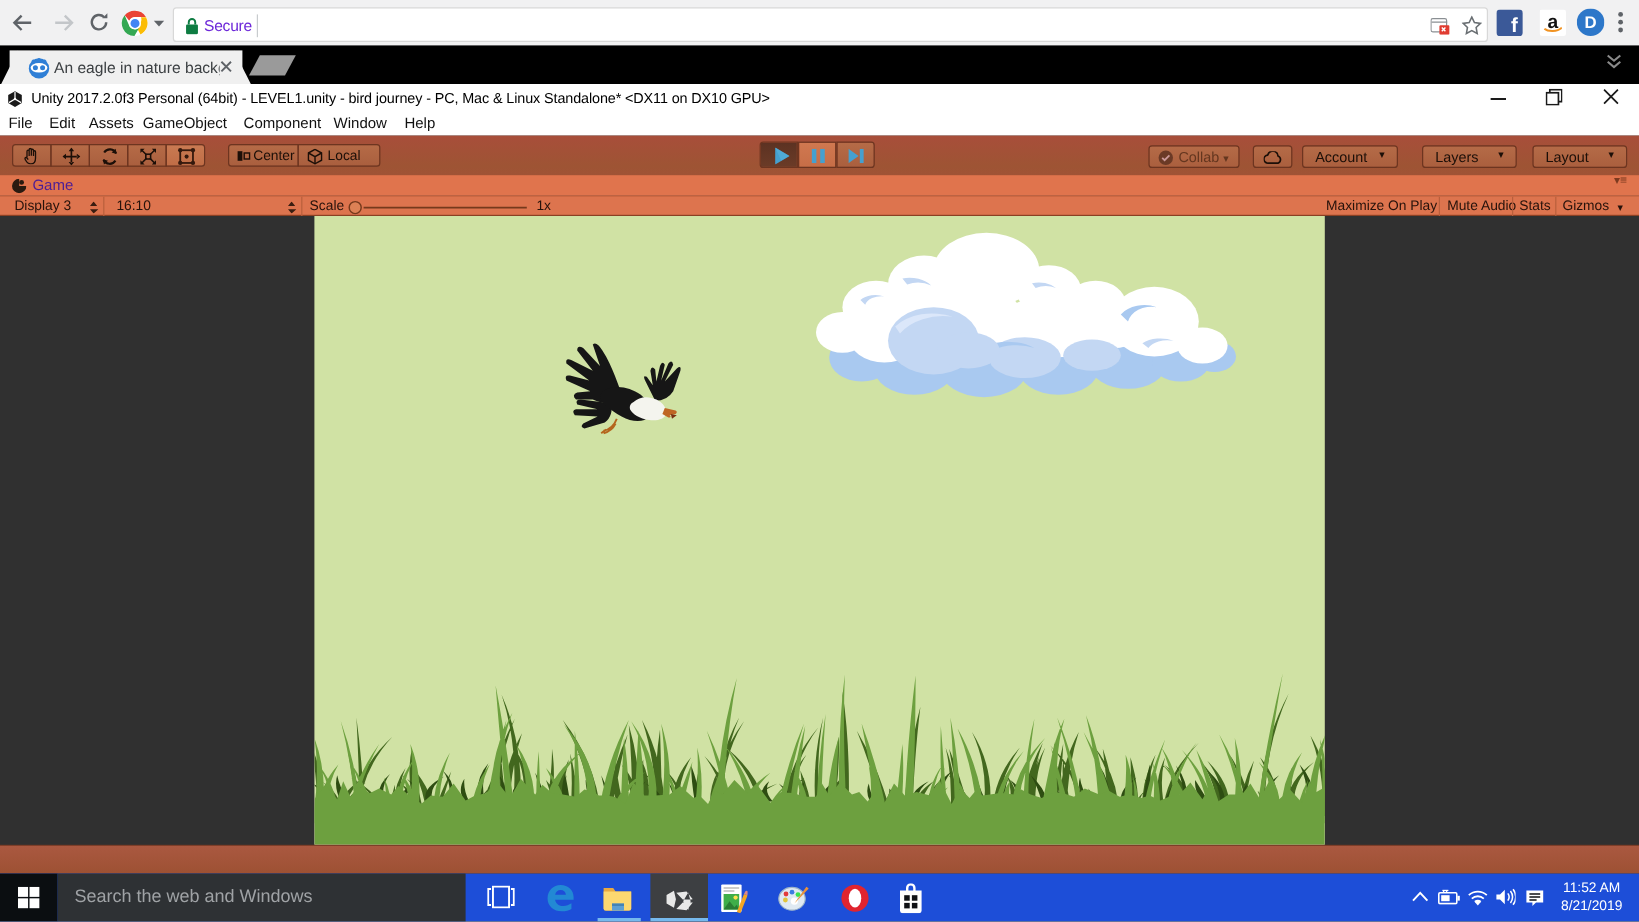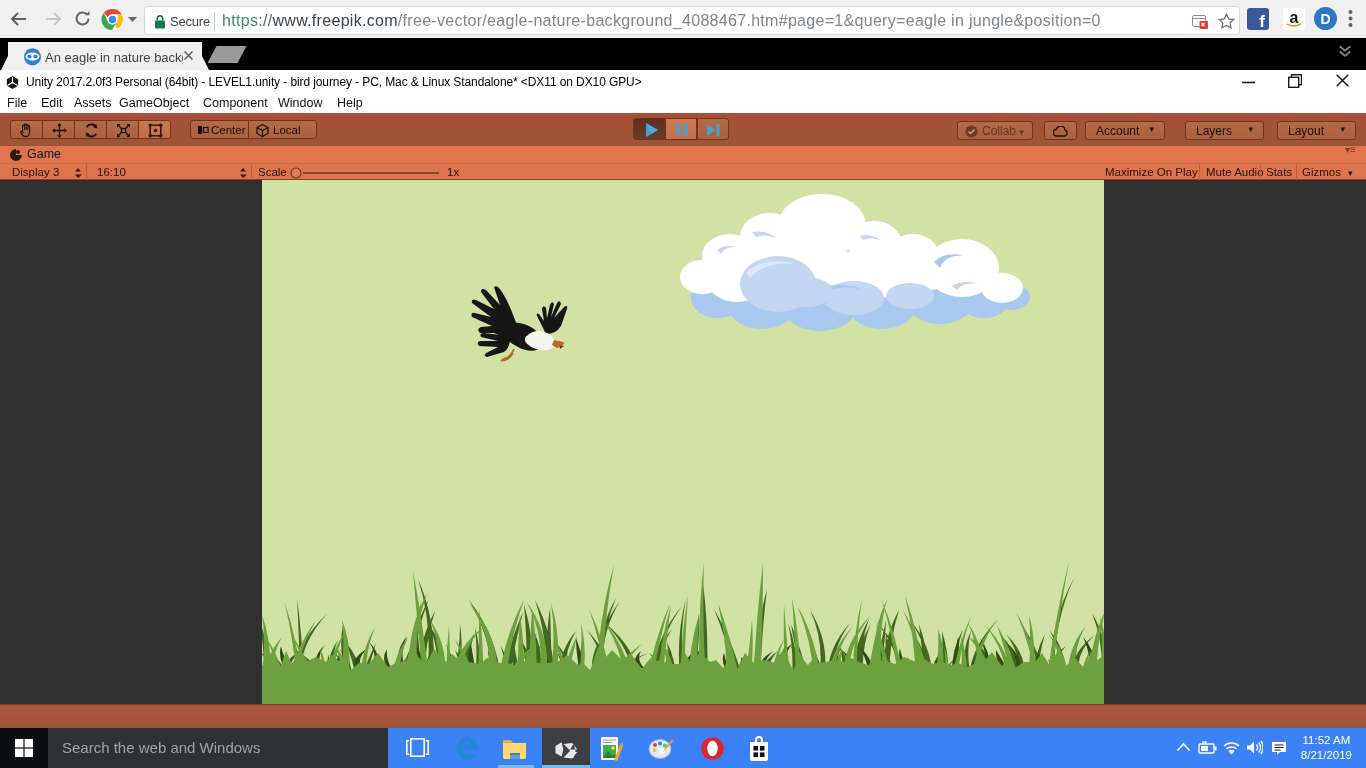--- a/index.html
+++ b/index.html
@@ -28,21 +28,21 @@
 #gtabrow { left:0; top:146px; width:1366px; height:17px; background:#e0744d; }
 #gctrl { left:0; top:163px; width:1366px; height:17px; background:#dd744e; border-top:1px solid #c96540; border-bottom:1px solid #8a4023; }
 .gtext { position:absolute; top:2px; font-size:11.5px; color:#26120b; }
 .gsep { position:absolute; top:0; width:1px; height:17px; background:#b95f3c; }
 
 #gamearea { left:0; top:180px; width:1366px; height:524px; background:#303030; }
 #viewport { position:absolute; left:262px; top:0; width:842px; height:524px; background:#d0e2a4; overflow:hidden; }
 
 #ustatus { left:0; top:704px; width:1366px; height:24px; background:linear-gradient(#aa5840,#9d5133); border-top:1px solid #7e3e28; }
 
-#taskbar { left:0; top:728px; width:1366px; height:40px; background:#3b82f6; }
+#taskbar { left:0; top:728px; width:1366px; height:40px; background:#1d4ed8; }
 #searchbox { position:absolute; left:48px; top:0; width:340px; height:40px; background:#2e3134; }
 #searchbox span { position:absolute; left:14px; top:11px; font-size:15px; color:#9fa2a5; }
 .tile { position:absolute; top:0; width:48px; height:40px; }
 .underline { position:absolute; bottom:0; height:3px; background:#76b9ed; }
 .trayicon { position:absolute; }
 #clock { position:absolute; right:14px; top:5px; text-align:center; color:#fff; font-size:11.5px; line-height:15px; }
 </style>
 </head>
 <body>
 <div id="stage">
@@ -66,23 +66,22 @@
     <circle cx="12" cy="12" r="4.6" fill="#4285f4" stroke="#fff" stroke-width="1.4"></circle>
   </svg>
   <svg class="abs" style="left:128px;top:17px" width="9" height="6" viewBox="0 0 9 6">
         <path d="M0 0l4.5 5L9 0z" fill="#5f6368"></path>
       </svg>
   <div id="omni" class="abs">
     <svg class="abs" style="left:10px;top:8px" width="10" height="13.5" viewBox="0 0 11 15">
           <rect x="0" y="6" width="11" height="9" rx="1" fill="#0e7c42"></rect>
           <path d="M2.5 6V4a3 3 0 0 1 6 0v2" stroke="#0e7c42" stroke-width="1.8" fill="none"></path>
         </svg>
-    <span class="abs" style="left:25px;top:7px;font-size:13px;color:#404040;letter-spacing:-0.2px">Secure</span>
+    <span class="abs" style="left:25px;top:7px;font-size:13px;color:#6d28d9;letter-spacing:-0.2px">Secure</span>
     <div class="abs" style="left:69px;top:5px;width:1px;height:19px;background:#c8cbce"></div>
-    <span class="abs omnitext" style="left:77px;top:5px;letter-spacing:0.3px"><span style="color:#3f8a6a">https</span><span style="color:#5c6468">://</span><span style="color:#39454e">www.freepik.com</span>/free-vector/eagle-nature-background_4088467.htm#page=1&amp;query=eagle in jungle&amp;position=0</span>
     <svg class="abs" style="left:1047px;top:8px" width="16" height="14" viewBox="0 0 16 14">
           <rect x="0.5" y="0.5" width="13" height="11" rx="1.5" fill="#fff" stroke="#8a8f93"></rect>
           <path d="M1 3.5h13" stroke="#8a8f93"></path>
           <rect x="7.5" y="6" width="8.5" height="8" fill="#e03c31" rx="1"></rect>
           <path d="M9.5 8l3 3m0-3l-3 3" stroke="#fff" stroke-width="1.2"></path>
         </svg>
     <svg class="abs" style="left:1073px;top:6px" width="17" height="17" viewBox="0 0 17 17">
           <path d="M8.5 1.2l2.2 4.6 5 .7-3.6 3.4.9 5-4.5-2.4L4 14.9l.9-5L1.3 6.5l5-.7z" fill="none" stroke="#6a6f73" stroke-width="1.3"></path>
         </svg>
   </div>
@@ -248,21 +247,21 @@
 <div class="tbtn" style="left:1277px;top:8px;width:79px;height:19px;border-radius:3px">
   <span style="display:block;margin:2px 0 0 10px;font-size:12px;color:#1c0f08">Layout <span style="float:right;margin-right:10px;font-size:9px">▾</span></span>
 </div>
 </div>
 
 <div id="gtabrow" class="abs">
   <svg class="abs" style="left:10px;top:3px" width="12" height="12" viewBox="0 0 12 12">
         <path d="M6 0a6 6 0 1 0 6 6L6 6z" fill="#2a1a10"></path>
         <circle cx="8" cy="3" r="2" fill="#2a1a10"></circle>
       </svg>
-  <span class="abs" style="left:27px;top:1px;font-size:12.5px;color:#0f172a">Game</span>
+  <span class="abs" style="left:27px;top:1px;font-size:12.5px;color:#4c1d95">Game</span>
   <span class="abs" style="left:1345px;top:-2px;font-size:10px;color:#7c3a1f">▾<span style="letter-spacing:-1px">≡</span></span>
 </div>
 
 <div id="gctrl" class="abs">
   <span class="gtext" style="left:12px">Display 3</span>
       <svg class="abs" style="left:74px;top:4px" width="8" height="10" viewBox="0 0 8 10">
         <path d="M4 0l3 3.6H1zM4 10L1 6.4h7z" fill="#3a1d10"></path>
       </svg>
   <div class="gsep" style="left:86px"></div>
   <span class="gtext" style="left:97px">16:10</span>

